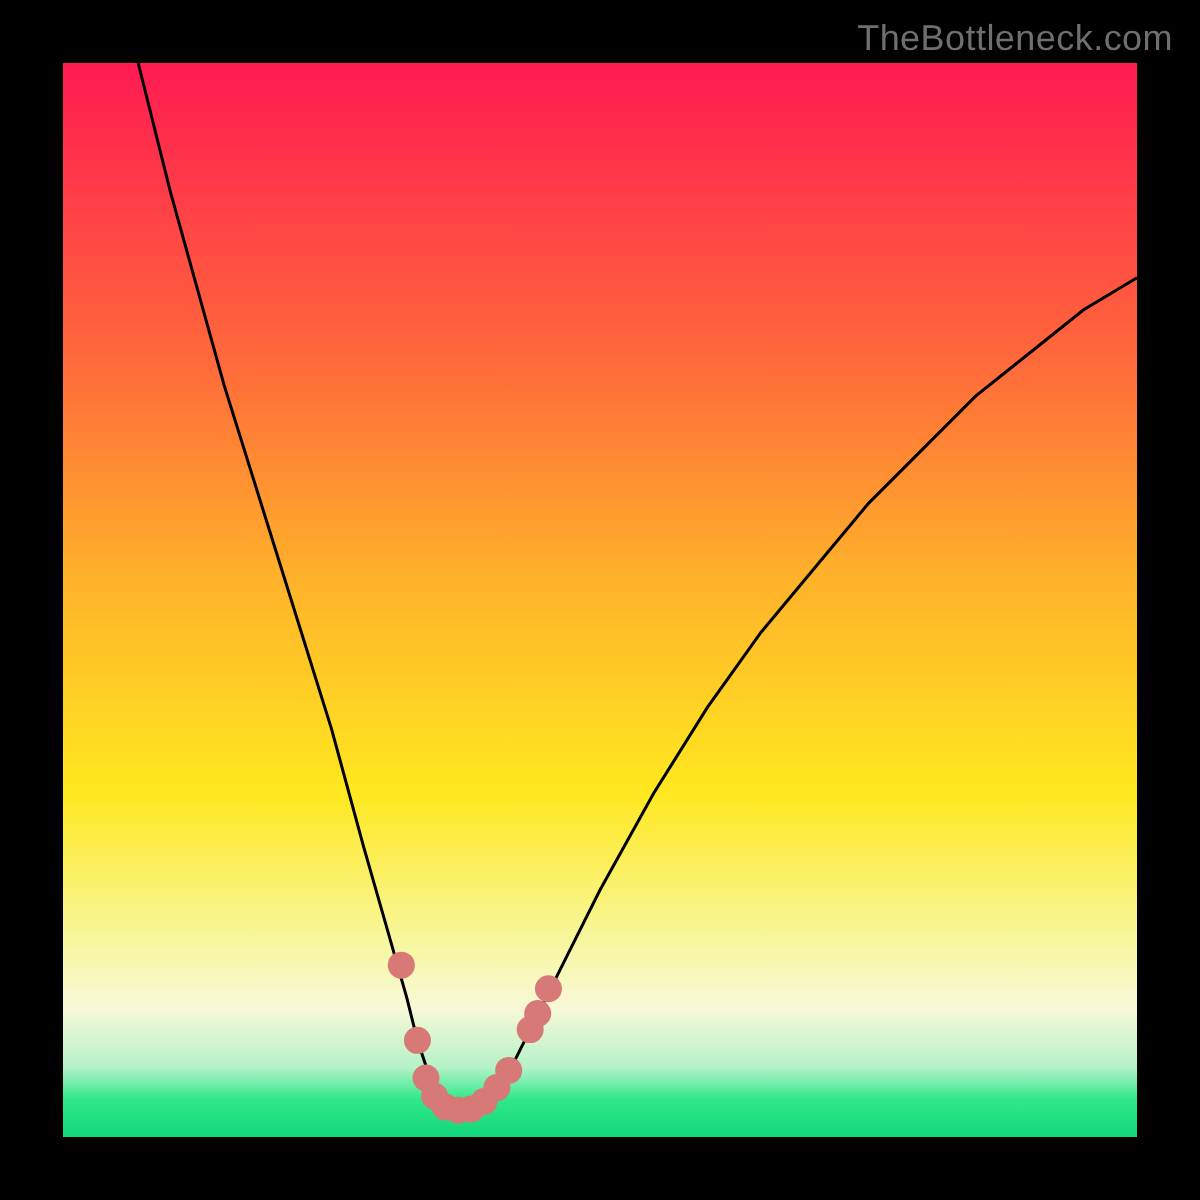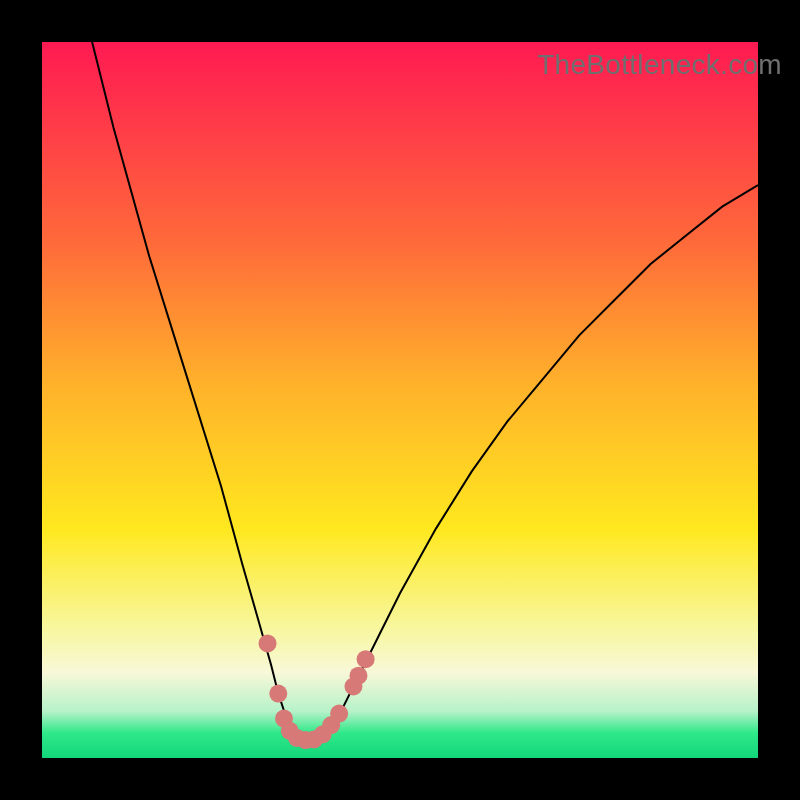--- a/index.html
+++ b/index.html
@@ -24,25 +24,24 @@
     left: 42px;
     top: 42px;
     width: 716px;
     height: 716px;
   }
   .watermark {
     position: absolute;
     top: 12px;
     right: 18px;
     color: #6f6f6f;
-    font-size: 28px;
+    font-size: 24px;
     font-weight: 500;
     letter-spacing: 0.3px;
     user-select: none;
-    margin-top: 37px;
   }
   svg {
     position: absolute;
     left: 0;
     top: 0;
   }
 </style>
 </head>
 <body>
 

